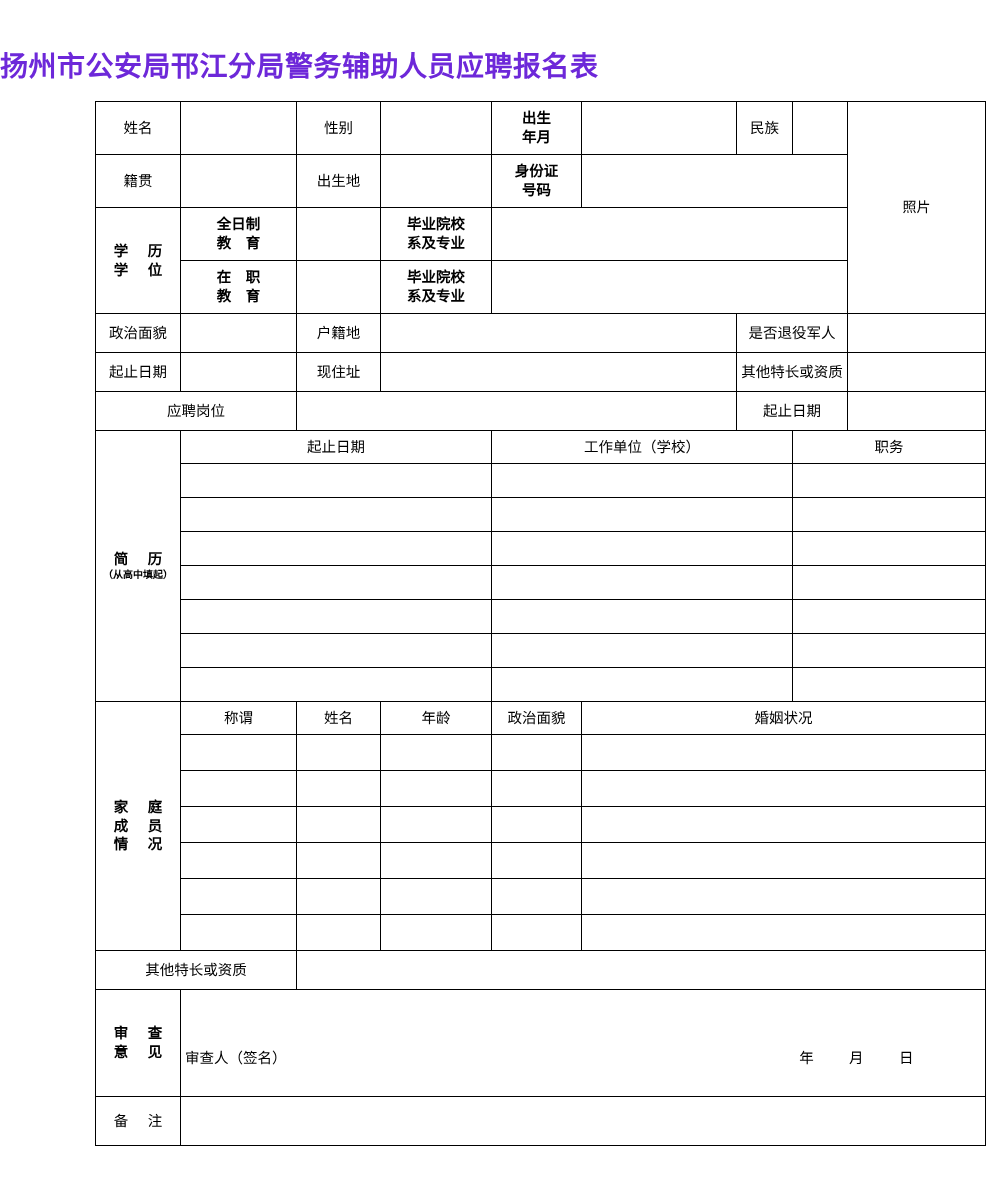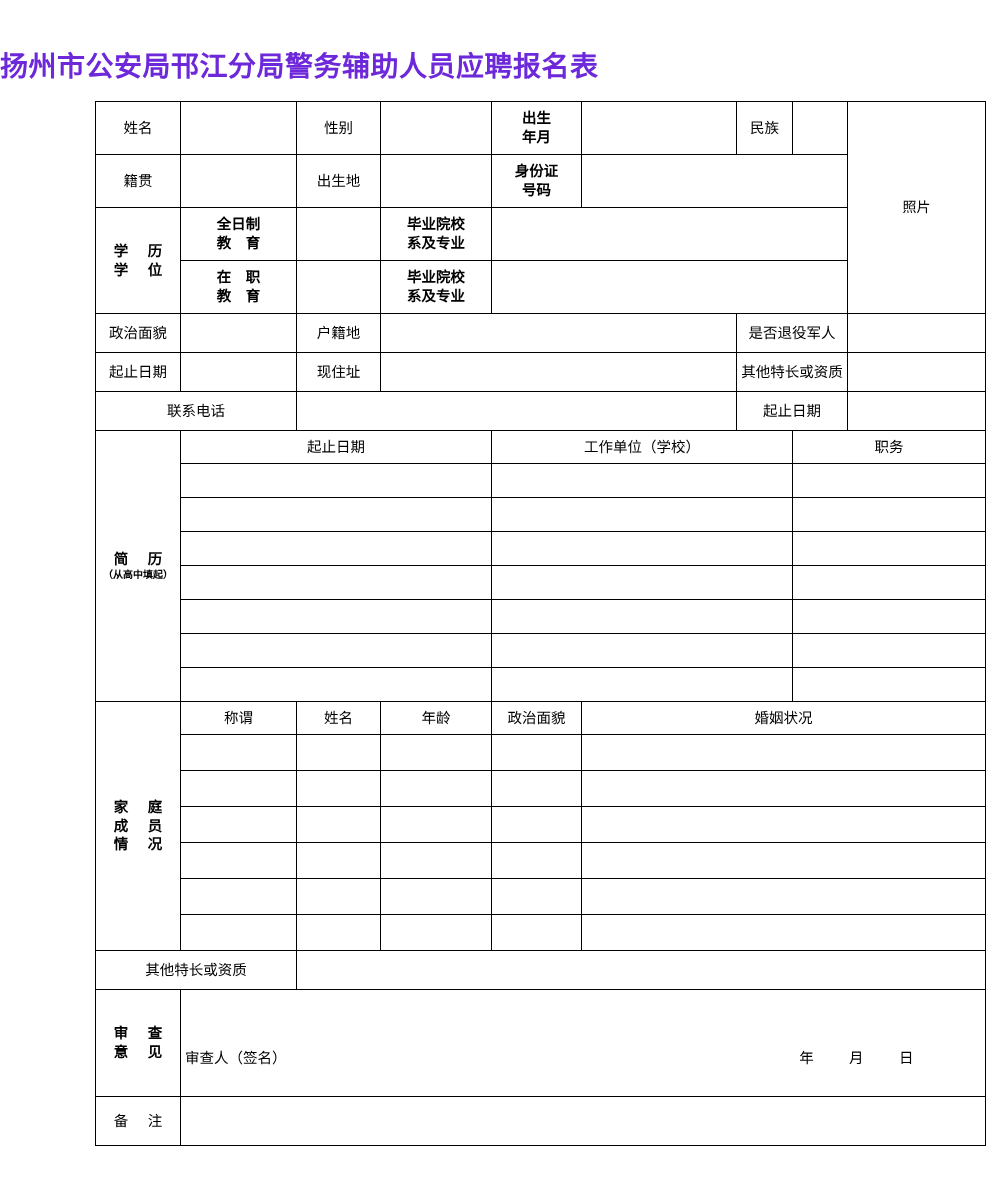--- a/index.html
+++ b/index.html
@@ -197,21 +197,21 @@
       <tr>
         <td class="lbl" style="height:38px">起止日期</td>
         <td class="blank"></td>
         <td class="lbl">现住址</td>
         <td class="blank" colspan="3"></td>
         <td class="lbl" colspan="2">其他特长或资质</td>
         <td class="blank"></td>
       </tr>
 
       <tr>
-        <td class="lbl" colspan="2" style="height:38px">联系电话</td>
+        <td class="lbl" colspan="2" style="height:38px">应聘岗位</td>
         <td class="blank" colspan="4"></td>
         <td class="lbl" colspan="2">起止日期</td>
         <td class="blank"></td>
       </tr>
 
       <tr>
         <td class="lbl jianli-label" rowspan="8">
           <span class="stack">
             <span class="tight">简　历</span>
             <span class="small">（从高中填起）</span>

